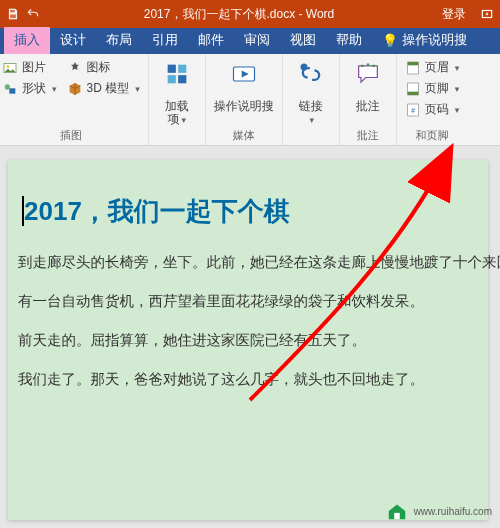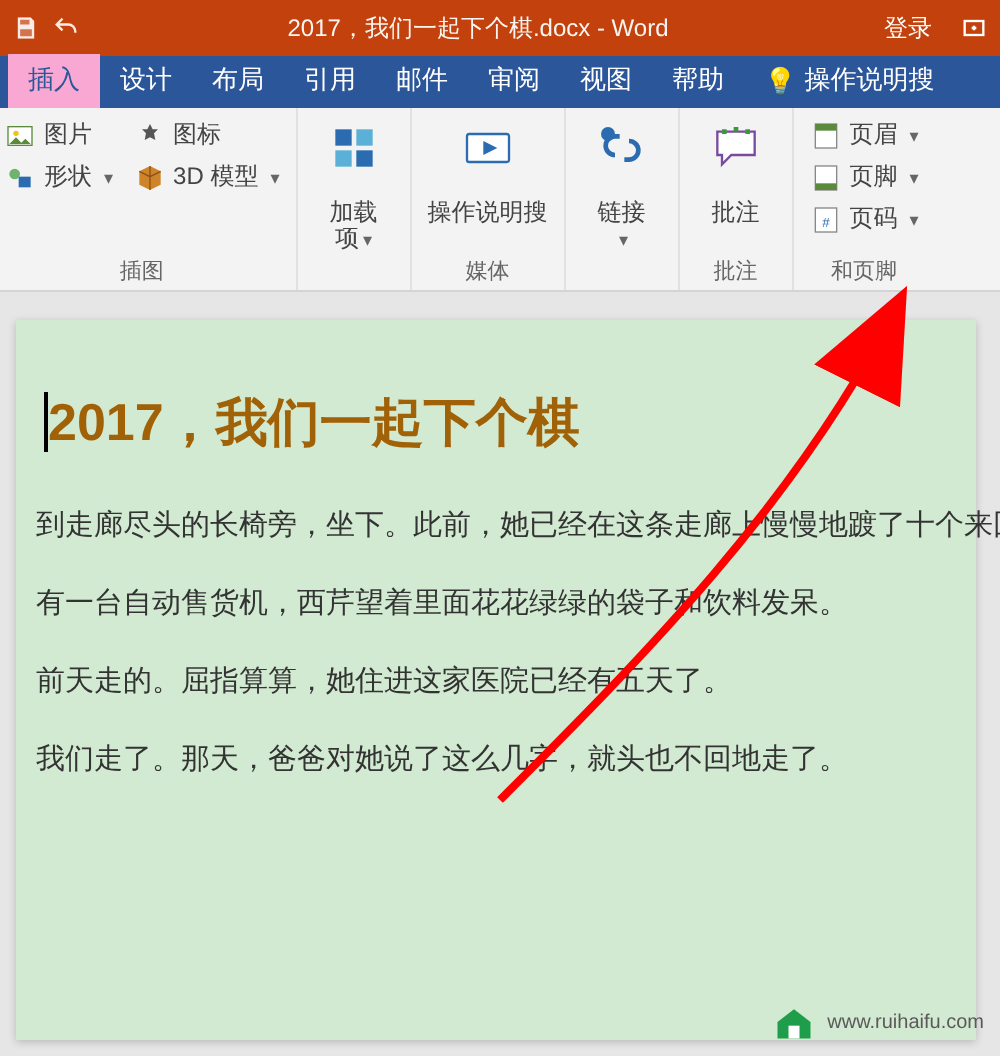--- a/index.html
+++ b/index.html
@@ -78,21 +78,21 @@
     width: 480px;
     min-height: 360px;
     box-shadow: 0 1px 4px rgba(0,0,0,.2);
     padding: 30px 0 0 10px;
     color: #333;
     position: relative;
   }
   .doc-title {
     font-size: 26px;
     font-weight: bold;
-    color: #a16207;
+    color: #0369a1;
     padding: 4px 0 14px 4px;
   }
   .cursor { border-left: 2px solid #000; margin-right: 0; }
   .para { font-size: 14.5px; padding: 10px 0 10px 0; white-space: nowrap; }
   .arrow {
     position: absolute;
     pointer-events: none;
     z-index: 50;
   }
   .watermark {

